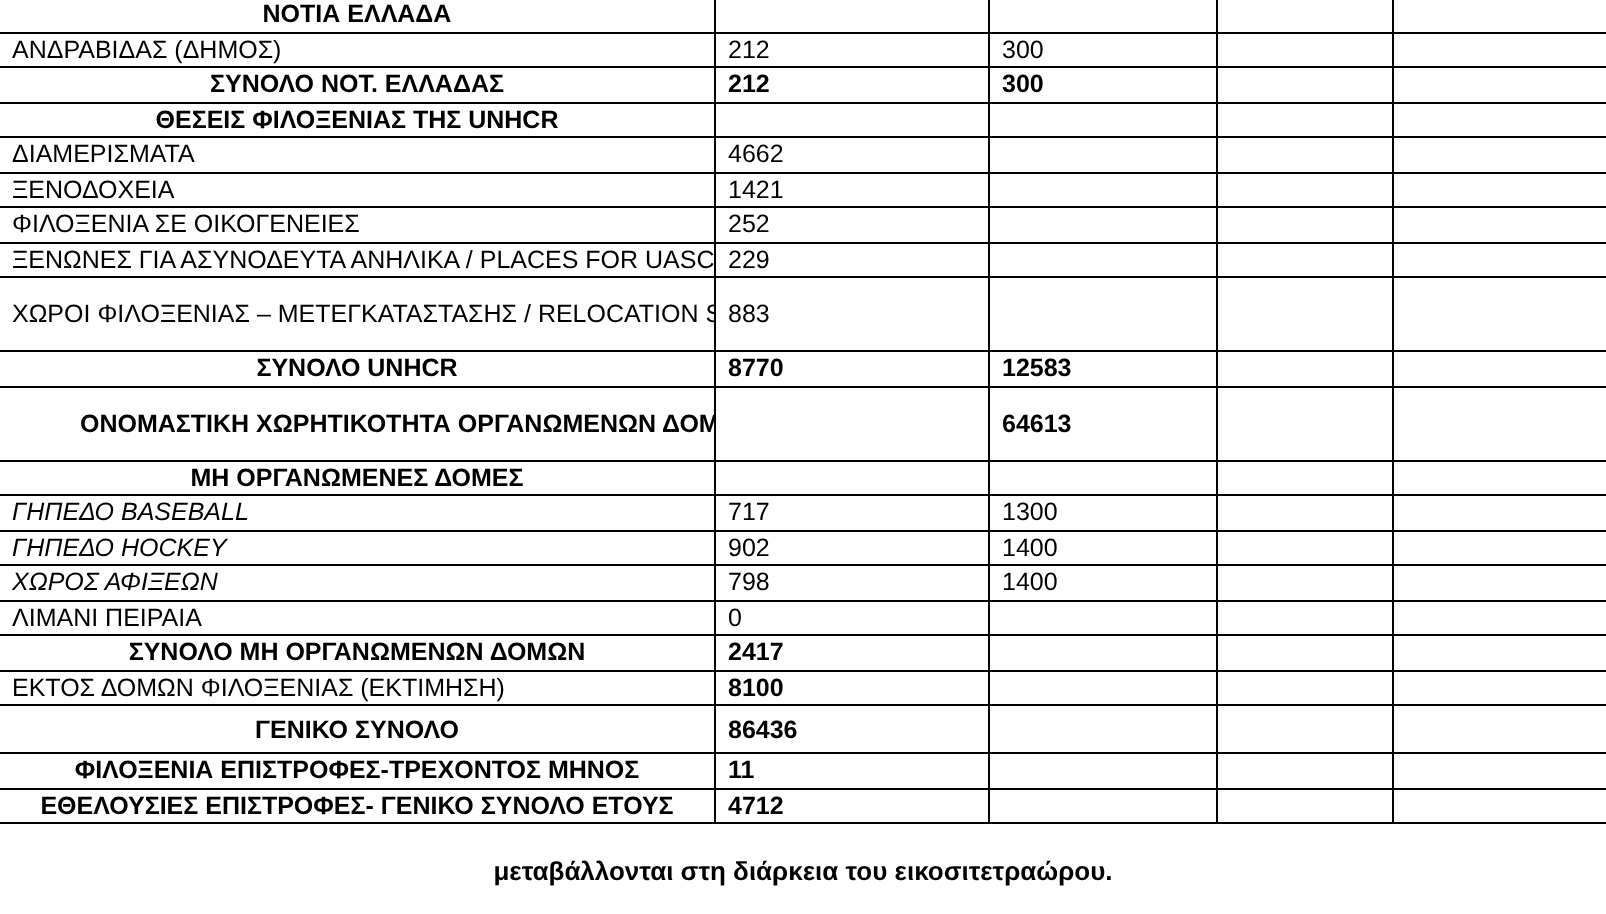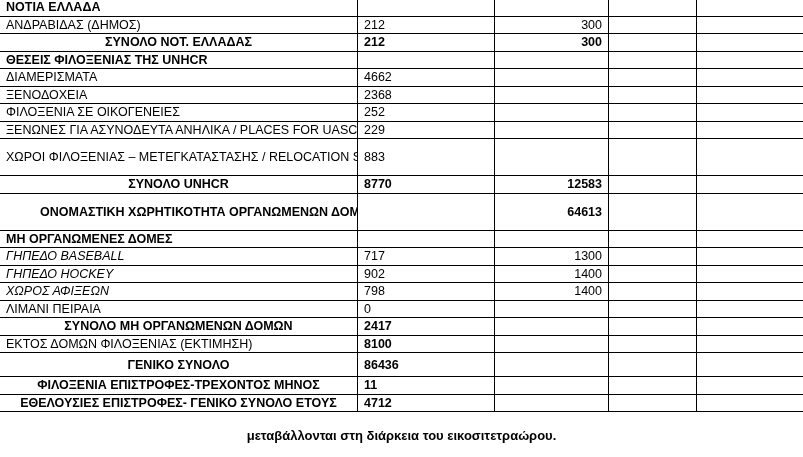--- a/index.html
+++ b/index.html
@@ -2,26 +2,26 @@
 <html><head>
 <meta charset="utf-8">
 <style>
   html, body { margin:0; padding:0; background:#ffffff; }
   body { width:803px; height:457px; overflow:hidden; position:relative;
          font-family:"Liberation Sans", "DejaVu Sans", sans-serif; color:#000; }
   table.main { position:absolute; left:0; top:-2px; border-collapse:collapse; table-layout:fixed; width:805px; }
   table.main td { border:1.5px solid #000; padding:0 6px; font-size:12.5px; line-height:16px; height:16px; vertical-align:middle; overflow:hidden; white-space:nowrap; }
   table.main td.lbl { width:345px; border-left:none; }
   table.main td.c1 { width:124px; text-align:left; }
-  table.main td.c2 { width:101px; text-align:right; }
+  table.main td.c2 { width:101px; text-align:left; }
   table.main td.c3 { width:75px; }
   table.main td.c4 { width:96px; border-right:none; }
   tr.r td { height:16.5px; }
   tr.tall td { height:36px; }
-  td.center { text-align:left; }
+  td.center { text-align:center; }
   td.right { text-align:center; }
   .b { font-weight:bold; }
   .i { font-style:italic; }
   .big { font-size:16px; font-weight:bold; }
   td.wrap { white-space:normal; }
   .footer { position:absolute; left:0; width:803px; top:427px; text-align:center; font-weight:bold; font-size:13px; line-height:18px; }
 </style>
 </head>
 <body>
 
@@ -63,21 +63,21 @@
     <tr class="r">
       <td class="lbl">ΔΙΑΜΕΡΙΣΜΑΤΑ</td>
       <td class="c1">4662</td>
       <td class="c2"></td>
       <td class="c3"></td>
       <td class="c4"></td>
     </tr>
 
     <tr class="r">
       <td class="lbl">ΞΕΝΟΔΟΧΕΙΑ</td>
-      <td class="c1">2368</td>
+      <td class="c1">1421</td>
       <td class="c2"></td>
       <td class="c3"></td>
       <td class="c4"></td>
     </tr>
 
     <tr class="r">
       <td class="lbl">ΦΙΛΟΞΕΝΙΑ ΣΕ ΟΙΚΟΓΕΝΕΙΕΣ</td>
       <td class="c1">252</td>
       <td class="c2"></td>
       <td class="c3"></td>

